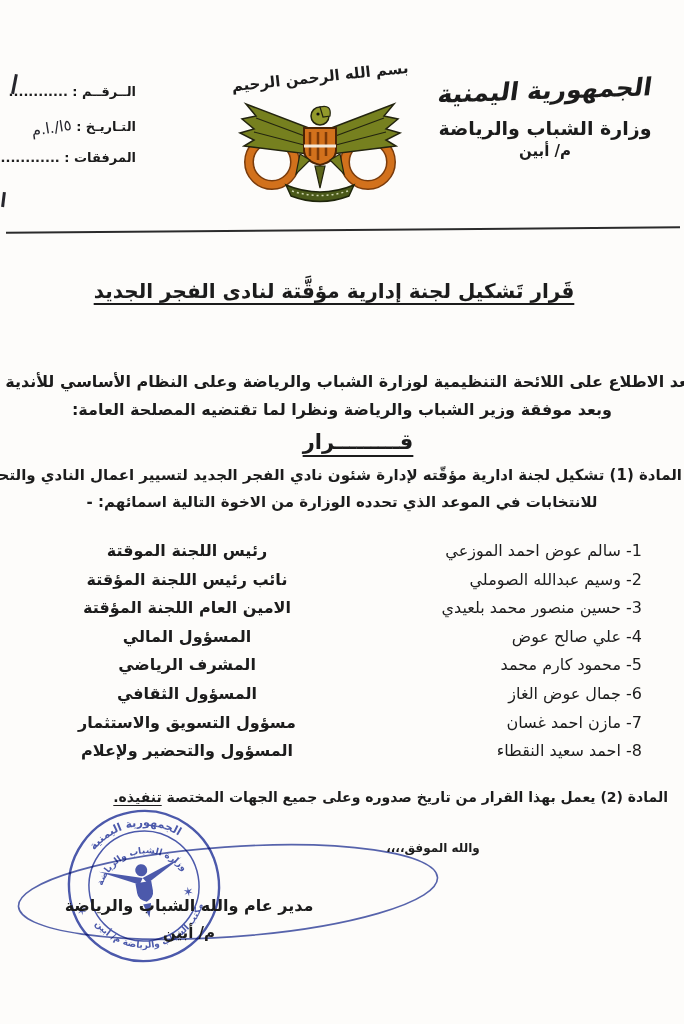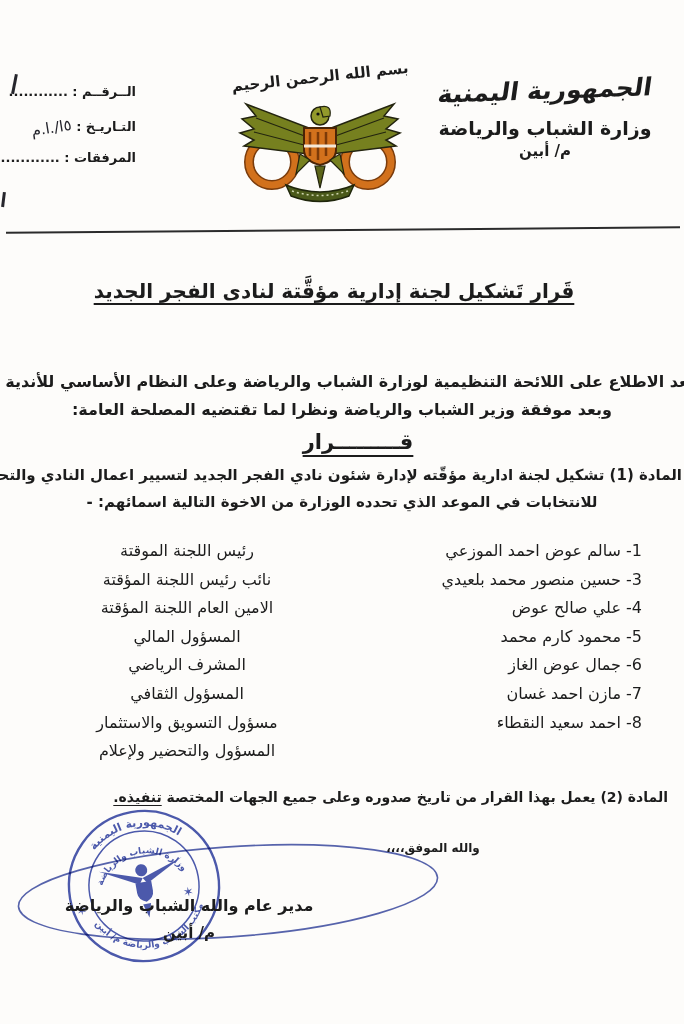--- a/index.html
+++ b/index.html
@@ -47,21 +47,21 @@
             font-size:21px; font-weight:bold; margin:0; }
   .decree span { text-decoration:underline; text-decoration-thickness:2px; text-underline-offset:6px;margin-left:32px; }
 
   .article1 { position:absolute; top:462px; left:2px; right:2px; margin:0;
               text-align:center; font-size:15px; font-weight:bold; line-height:27px; }
   .article1 .nowrap { white-space:nowrap; }
 
   .names-col { position:absolute; top:537px; right:42px; width:330px;
                text-align:right; font-size:16px; }
   .roles-col { position:absolute; top:537px; left:56px; width:262px;
-               text-align:center; font-size:16px; }
+               text-align:center; font-size:16px;font-weight:bold; }
   .names-col div, .roles-col div { height:28.6px; line-height:28.6px; white-space:nowrap; }
 
   .article2 { position:absolute; top:789px; right:16px; left:80px; margin:0;
               text-align:right; font-size:14px; font-weight:bold; }
   .article2 .u { text-decoration:underline; text-underline-offset:3px; }
 
   .closing { position:absolute; top:841px; left:383px; width:100px; text-align:center;
              font-size:12px; font-weight:bold; }
 
   
@@ -151,20 +151,21 @@
     <span>قـــــــــرار</span>
   </h2>
 
   <p class="article1">
     <span class="nowrap">المادة (1) تشكيل لجنة ادارية مؤقّته لإدارة شئون نادي الفجر الجديد لتسيير اعمال النادي والتحضير</span><br>
     <span class="nowrap">للانتخابات في الموعد الذي تحدده الوزارة من الاخوة التالية اسمائهم: -</span>
   </p>
 
   <div class="names-col">
     <div>1- سالم عوض احمد الموزعي</div>
+    <div>2- وسيم عبدالله الصوملي</div>
     <div>3- حسين منصور محمد بلعيدي</div>
     <div>4- علي صالح عوض</div>
     <div>5- محمود كارم محمد</div>
     <div>6- جمال عوض الغاز</div>
     <div>7- مازن احمد غسان</div>
     <div>8- احمد سعيد النقطاء</div>
   </div>
 
   <div class="roles-col">
     <div>رئيس اللجنة الموقتة</div>

